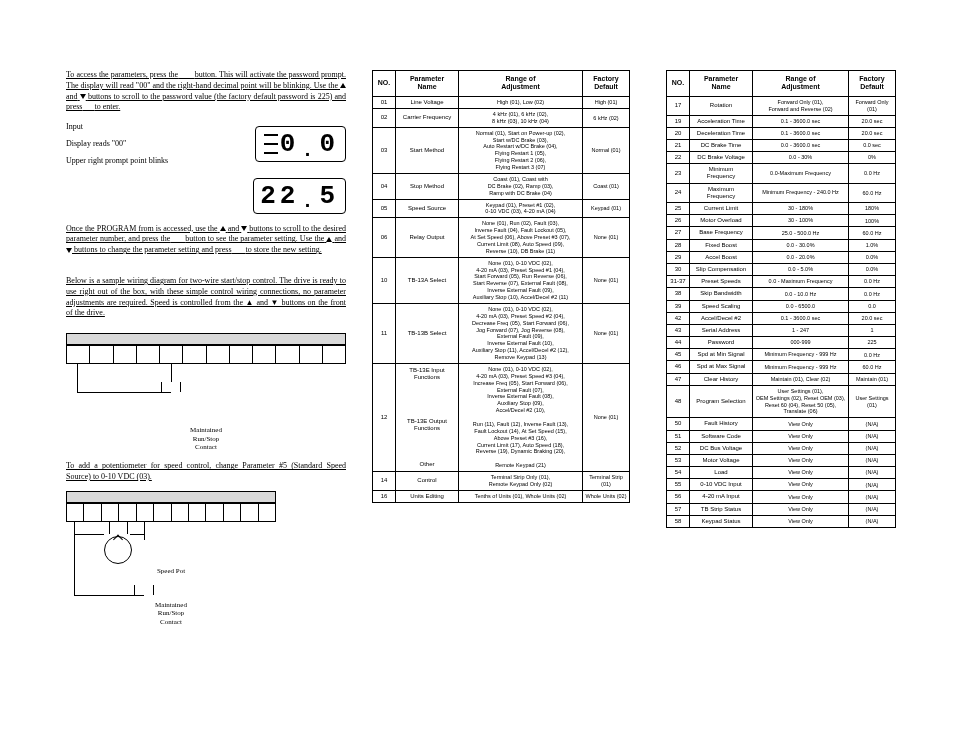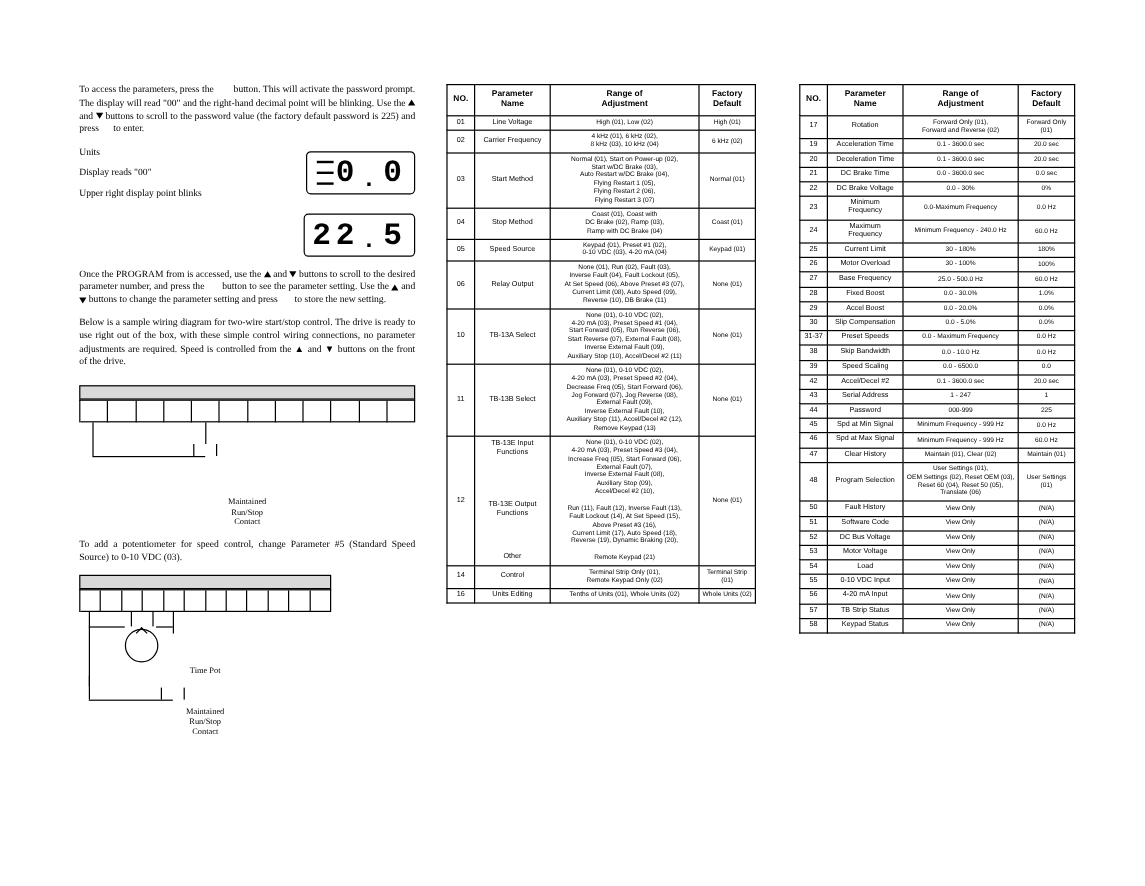--- a/index.html
+++ b/index.html
@@ -27,20 +27,21 @@
     width: 258px;
     margin-right: 36px;
   }
   .col-right {
     width: 230px;
   }
   .para {
     text-align: justify;
     line-height: 1.35;
     margin-bottom: 8px;
+    text-decoration: underline;
   }
   .line {
     line-height: 1.6;
   }
   .tri-up, .tri-down {
     display:inline-block;
     width:0; height:0;
     border-left:3px solid transparent;
     border-right:3px solid transparent;
     vertical-align: middle;
@@ -205,25 +206,25 @@
       <span class="tri-up"></span>
       <span>and</span>
       <span class="tri-down"></span>
       <span>buttons to scroll to the password value (the factory default password is 225) and press</span>
       &nbsp;&nbsp;&nbsp;&nbsp;
       <span>to enter.</span>
     </div>
 
     <div class="lcd-row" style="margin-top:6px;">
       <div class="lcd-text">
-        <div class="line">Units</div>
+        <div class="line">Input</div>
         <div style="height:4px"></div>
         <div class="line">Display reads "00"</div>
         <div style="height:4px"></div>
-        <div class="line">Upper right display point blinks</div>
+        <div class="line">Upper right prompt point blinks</div>
       </div>
       <div class="lcd-box">
         <div class="seg7">
           <span class="seg-blank">
               <span class="seg-mid"></span>
             </span>
           <span>0</span>
           <span class="dot">.</span>
           <span>0</span>
         </div>
@@ -249,21 +250,21 @@
       &nbsp;&nbsp;&nbsp;&nbsp;&nbsp;
       <span>button to see the parameter setting. Use the</span>
       <span class="tri-up"></span>
       <span>and</span>
       <span class="tri-down"></span>
       <span>buttons to change the parameter setting and press</span>
       &nbsp;&nbsp;&nbsp;&nbsp;&nbsp;
       <span>to store the new setting.</span>
     </div>
 
-    <div class="para" style="margin-top:8px;">Below is a sample wiring diagram for two-wire start/stop control. The drive is ready to use right out of the box, with these simple control wiring connections, no parameter adjustments are required. Speed is controlled from the  ▲  and  ▼  buttons on the front of the drive.</div>
+    <div class="para" style="margin-top:20px;">Below is a sample wiring diagram for two-wire start/stop control. The drive is ready to use right out of the box, with these simple control wiring connections, no parameter adjustments are required. Speed is controlled from the  ▲  and  ▼  buttons on the front of the drive.</div>
 
     <div class="wiring1">
       <div class="grey-bar"></div>
       <div class="terminal-block">
         <div class="cell"></div>
           <div class="cell"></div>
           <div class="cell"></div>
           <div class="cell"></div>
         <div class="cell"></div>
           <div class="cell"></div>
@@ -314,21 +315,21 @@
 
         <div style="position:absolute; left:38px; top:12px;">
           <div class="pot-circle">
             <div class="pot-arrow"></div>
           </div>
         </div>
         <div style="position:absolute; left:8px; top:12px; width:30px; height:1px; background:#000;"></div>
         <div style="position:absolute; left:8px; top:12px; width:1px; height:50px; background:#000;"></div>
         <div style="position:absolute; left:64px; top:12px; width:14px; height:1px; background:#000;"></div>
       </div>
-      <div class="pot-label">Time Pot</div>
+      <div class="pot-label">Speed Pot</div>
       <div style="height:20px; position:relative;">
         <div style="position:absolute; left:8px; top:0; width:1px; height:20px; background:#000;"></div>
         <div style="position:absolute; left:8px; top:20px; width:70px; height:1px; background:#000;"></div>
         <div style="position:absolute; left:68px; top:10px; width:20px; height:10px;">
           <div style="position:absolute;left:0;width:1px;height:10px;background:#000;"></div>
           <div style="position:absolute;right:0;width:1px;height:10px;background:#000;"></div>
         </div>
       </div>
       <div class="label-center" style="white-space:pre-line; margin-top:6px;">Maintained
 Run/Stop

